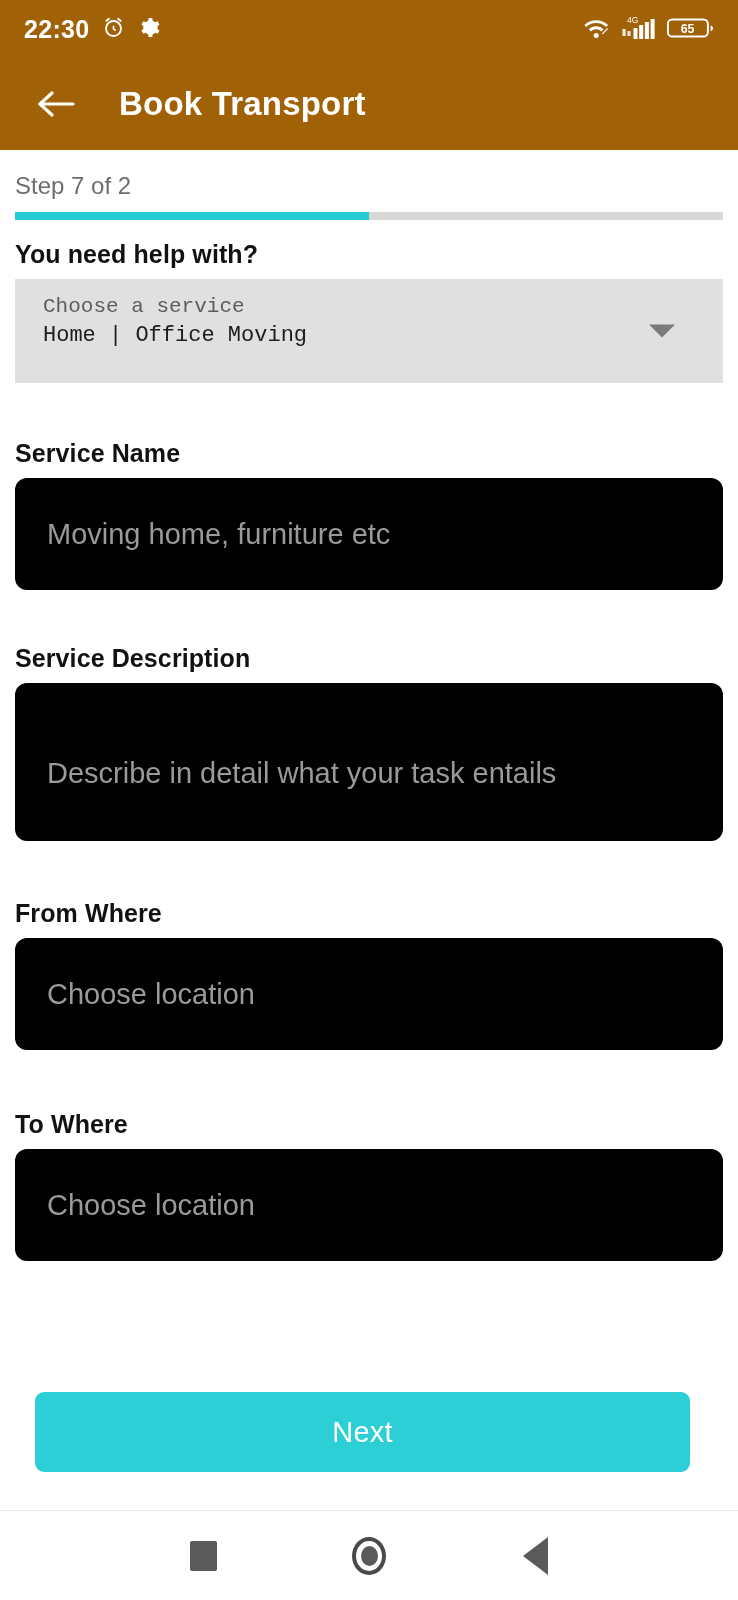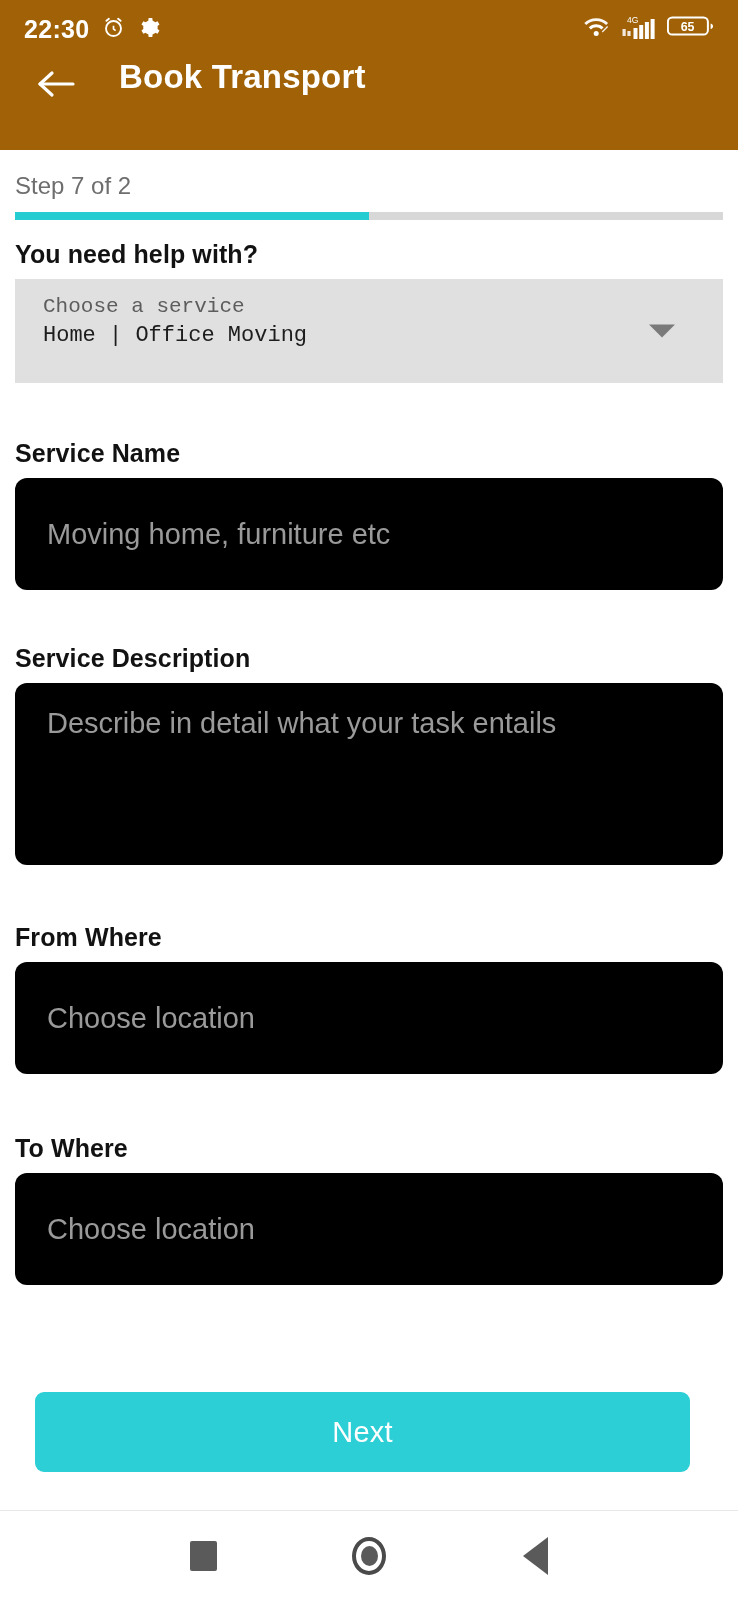--- a/index.html
+++ b/index.html
@@ -14,30 +14,30 @@
   
   .header {
     position: absolute; top: 0; left: 0; right: 0; height: 150px;
     background: #a16207;
   }
   .statusbar {
     position: absolute; top: 0; left: 0; right: 0; height: 58px;
     display: flex; align-items: center; padding: 0 24px;
   }
   .sb-left { display: flex; align-items: center; gap: 12px; }
-  .sb-right { margin-left: auto; display: flex; align-items: flex-start; gap: 11px; }
+  .sb-right { margin-left: auto; display: flex; align-items: flex-end; gap: 11px; }
   .sb-time {
     color: #ffffff; font-size: 25px; font-weight: bold;
     letter-spacing: 0.3px; line-height: 1;
   }
   .sb-icon { display: block; }
 
   .titlerow {
     position: absolute; top: 58px; left: 0; right: 0; height: 92px;
-    display: flex; padding-left: 30px;
+    display: flex; align-items: center; padding-left: 30px;
   }
   .back-btn { width: 52px; height: 52px; display: flex; align-items: center; justify-content: center; }
   .app-title {
     color: #ffffff; font-size: 33px; font-weight: bold;
     margin-left: 37px; letter-spacing: 0.2px; white-space: nowrap;
   }
 
   
   .step-text {
     position: absolute; top: 172px; left: 15px;
@@ -75,21 +75,21 @@
     border-left: 13px solid transparent;
     border-right: 13px solid transparent;
     border-top: 13px solid #7a7a7a;
   }
 
   .input-box {
     margin: 0 15px; background: #000000; border-radius: 12px;
     display: flex; align-items: center; padding: 0 32px;
   }
   .input-box.short { height: 112px; }
-  .input-box.tall { height: 182px; align-items: flex-start; padding-top: 22px; }
+  .input-box.tall { height: 158px; align-items: center; padding-top: 22px; }
   .placeholder {
     font-size: 29px; color: #9a9a9a; line-height: 1.25;
   }
 
   .group { margin-bottom: 0; }
   .gap-1 { height: 56px; }
   .gap-2 { height: 54px; }
   .gap-3 { height: 58px; }
   .gap-4 { height: 60px; }
 

